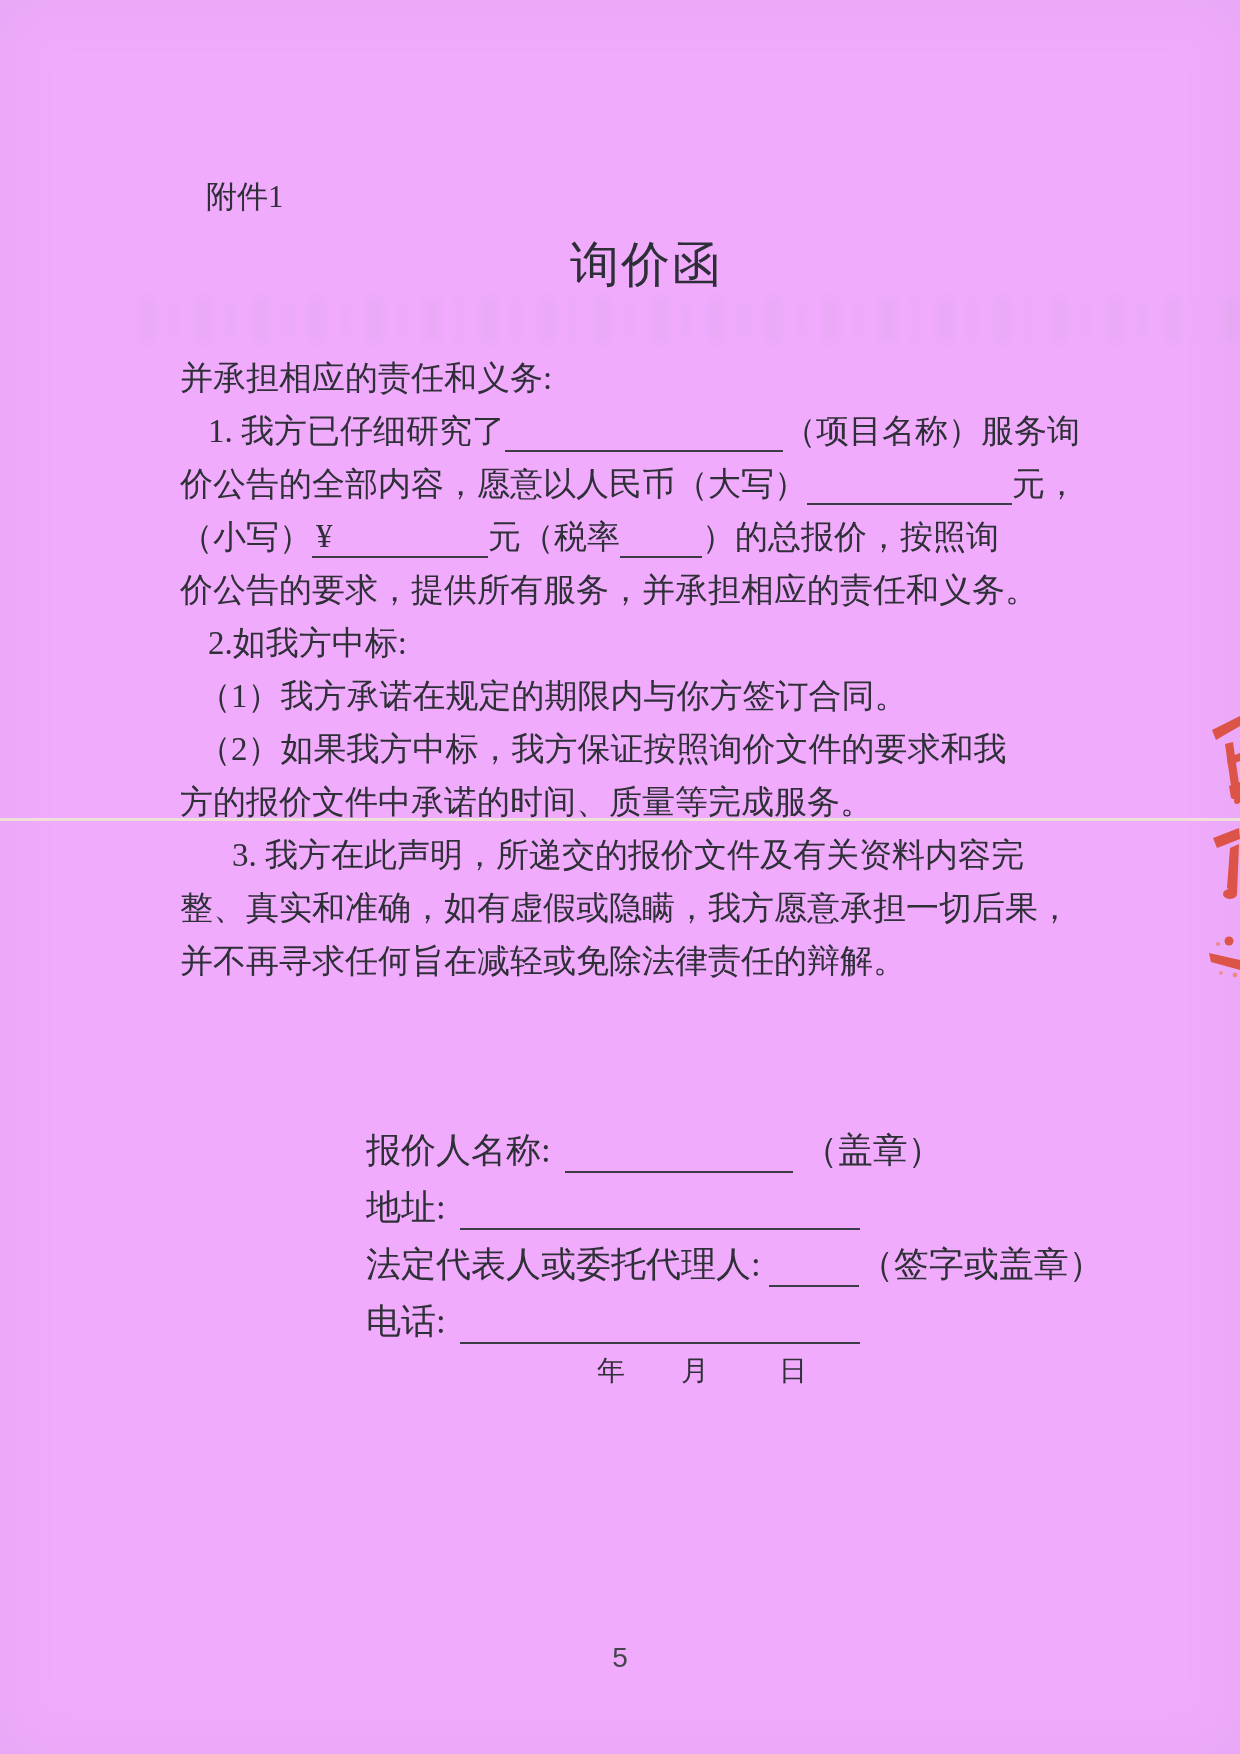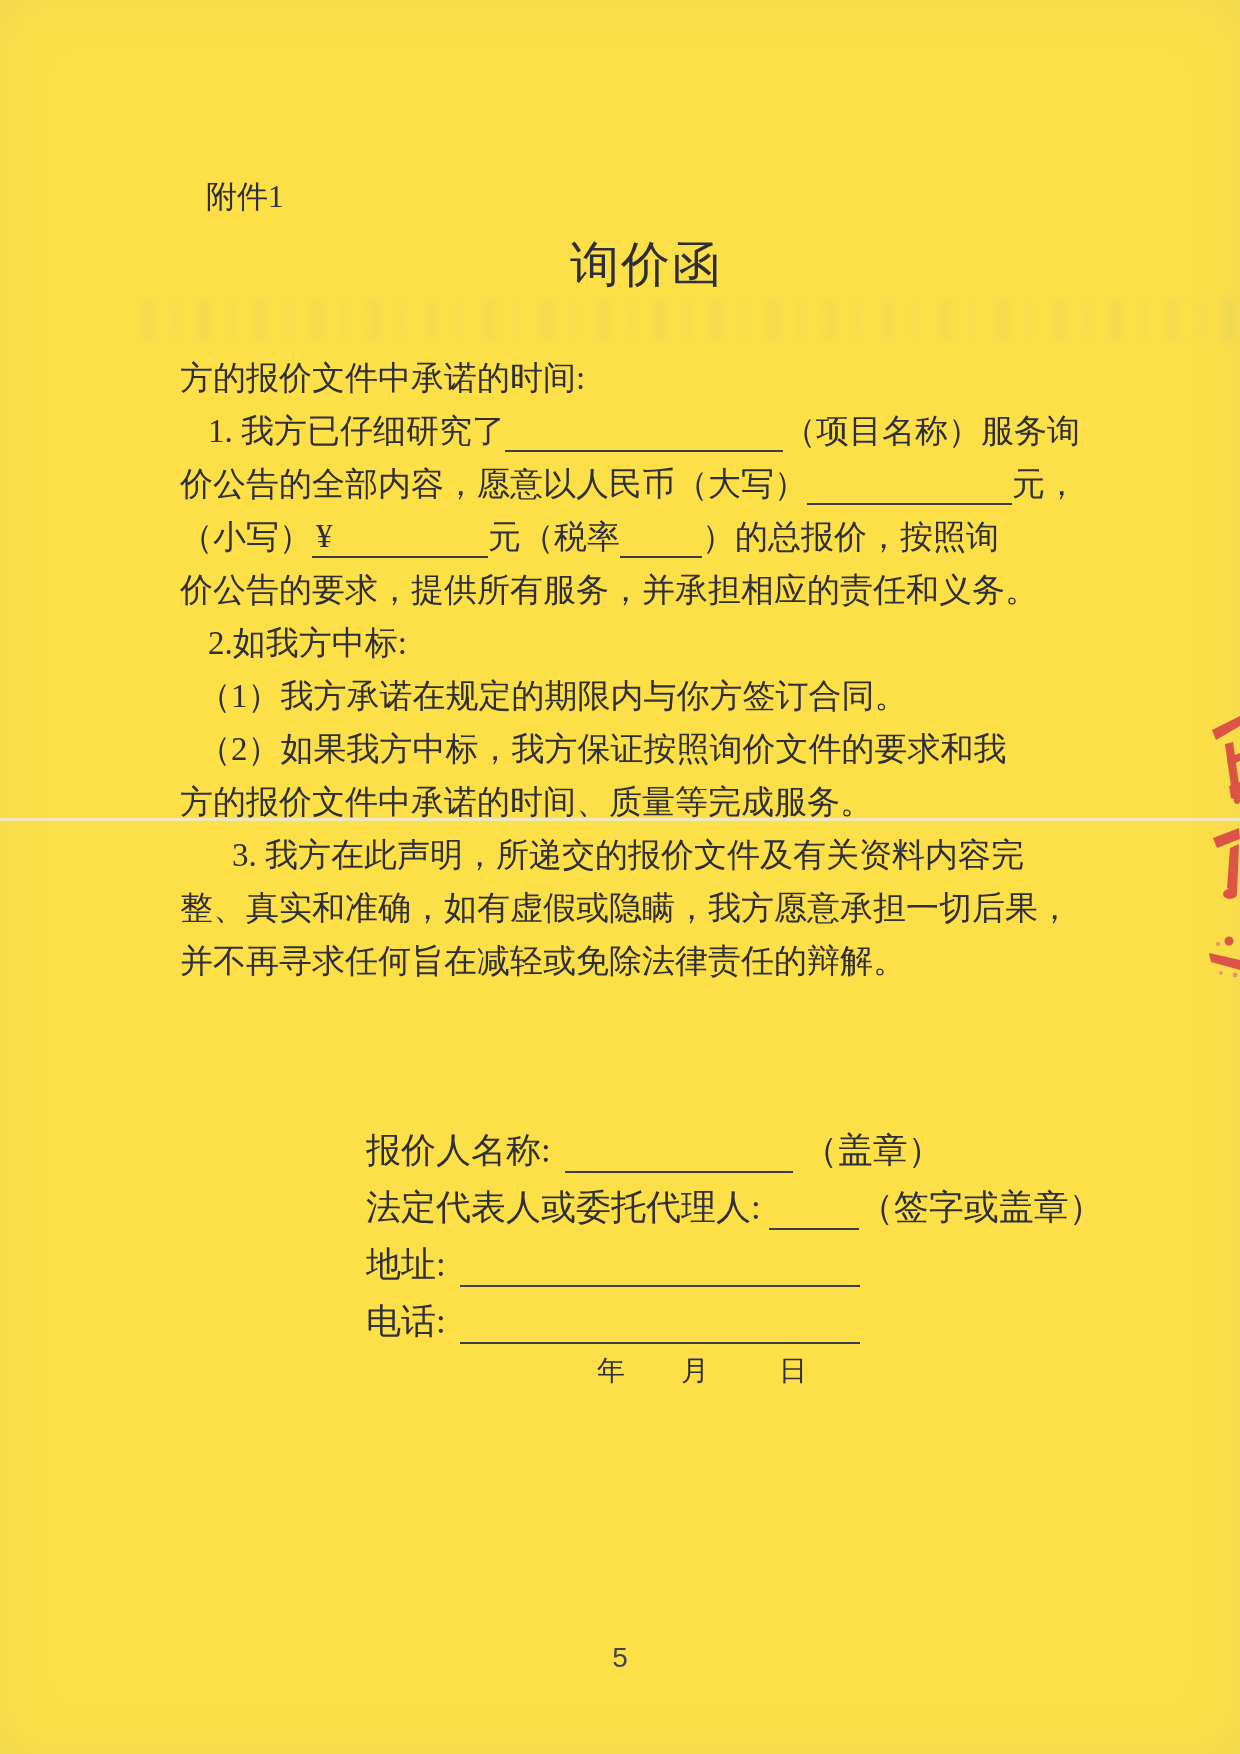--- a/index.html
+++ b/index.html
@@ -1,18 +1,18 @@
 <!DOCTYPE html>
 <html><head>
 <meta charset="utf-8">
 <style>
   html,body{margin:0;padding:0;background:#ffffff;}
   .page{
     position:relative;width:1240px;height:1754px;margin:0 auto;
-    background:#fde047;
+    background:#f0abfc;
     box-shadow:inset 0 0 60px rgba(150,150,165,.10);
     font-family:"Liberation Serif","DejaVu Serif",serif;
     color:#2f2f38;overflow:hidden;
   }
   
   .ghost-band{
     position:absolute;left:140px;top:298px;width:1100px;height:44px;
     background:repeating-linear-gradient(90deg,#9a9aa8 0 14px,transparent 14px 30px,#a8a8b4 30px 38px,transparent 38px 57px);
     opacity:.07;filter:blur(3px);
   }
@@ -73,21 +73,21 @@
       <circle cx="18" cy="275" r="1.8" fill="#e98b80"></circle>
       <circle cx="32" cy="277" r="2.4" fill="#e98b80"></circle>
     </g>
   </svg>
 
   <div class="attachment">附件1</div>
 
   <h1 class="doc-title">询价函</h1>
 
   <div class="body-text">
-    <div class="line">方的报价文件中承诺的时间:</div>
+    <div class="line">并承担相应的责任和义务:</div>
 
     <div class="line ind">
       <span>1. 我方已仔细研究了</span><span class="blank bl-project"></span><span>（项目名称）服务询</span>
     </div>
 
     <div class="line">
       <span>价公告的全部内容，愿意以人民币（大写）</span><span class="blank bl-amount"></span><span>元，</span>
     </div>
 
     <div class="line">
@@ -104,24 +104,24 @@
     <div class="line ind-lg">3. 我方在此声明，所递交的报价文件及有关资料内容完</div>
     <div class="line">整、真实和准确，如有虚假或隐瞒，我方愿意承担一切后果，</div>
     <div class="line">并不再寻求任何旨在减轻或免除法律责任的辩解。</div>
   </div>
 
   <div class="sig-block">
     <div class="sig-row">
       <span>报价人名称:</span><span class="blank bl-bidder"></span><span>（盖章）</span>
     </div>
     <div class="sig-row">
-      <span>法定代表人或委托代理人:</span><span class="blank bl-rep"></span><span>（签字或盖章）</span>
+      <span>地址:</span><span class="blank bl-addr"></span>
     </div>
     <div class="sig-row">
-      <span>地址:</span><span class="blank bl-addr"></span>
+      <span>法定代表人或委托代理人:</span><span class="blank bl-rep"></span><span>（签字或盖章）</span>
     </div>
     <div class="sig-row">
       <span>电话:</span><span class="blank bl-phone"></span>
     </div>
   </div>
 
   <div class="date-row">
     <span class="y">年</span><span class="m">月</span><span class="d">日</span>
   </div>
 

